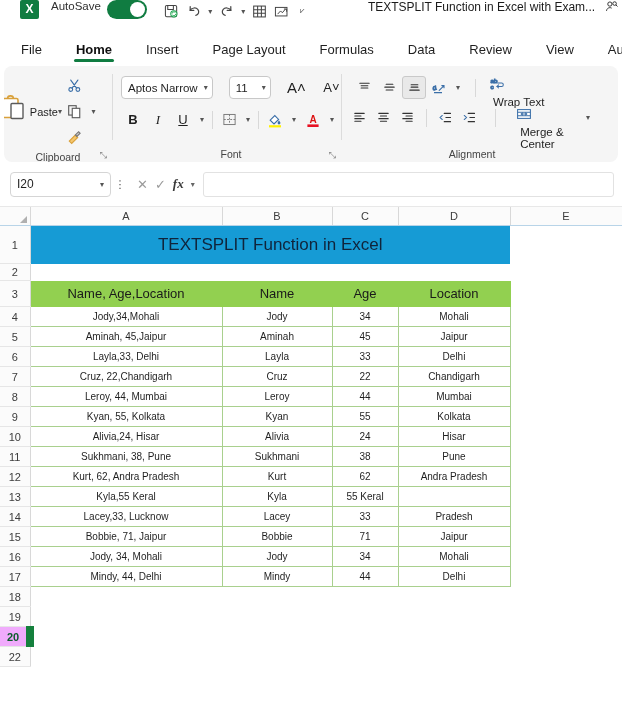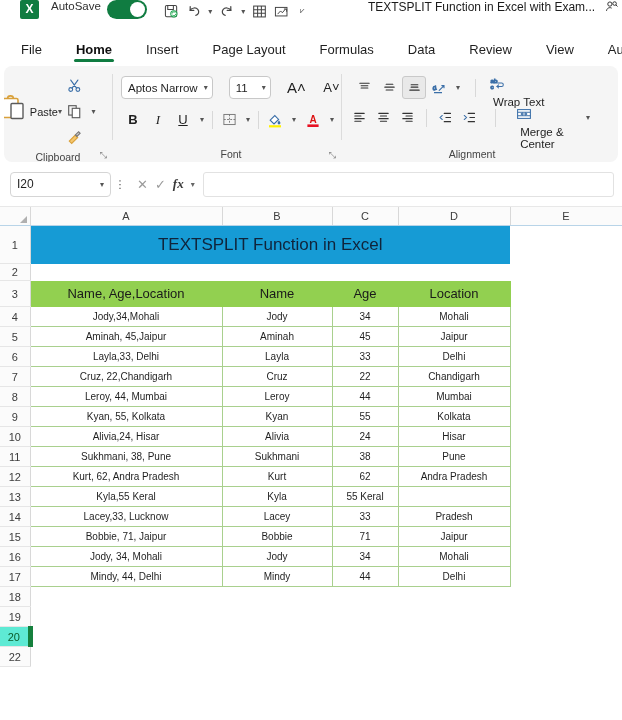--- a/index.html
+++ b/index.html
@@ -345,24 +345,24 @@
     width: 30px;
     background: #fbfbfb;
     border-right: 1px solid #d8d8d8;
     border-bottom: 1px solid #e6e6e6;
     text-align: center;
     font-size: 11px;
     color: #3c3c3c;
     vertical-align: middle;
   }
   .rowhead.sel {
-    background: #5eead4;
+    background: #f0abfc;
     color: #0a5c2a;
-    font-weight: normal;
-    border-right: 5px solid #15803d;
+    font-weight: bold;
+    border-right: 8px solid #15803d;
   }
   .cell {
     border-right: 1px solid #ffffff;
     border-bottom: 1px solid #ffffff;
     font-size: 11px;
     color: #1f1f1f;
     height: 20px;
     vertical-align: middle;
     overflow: hidden;
     white-space: nowrap;

